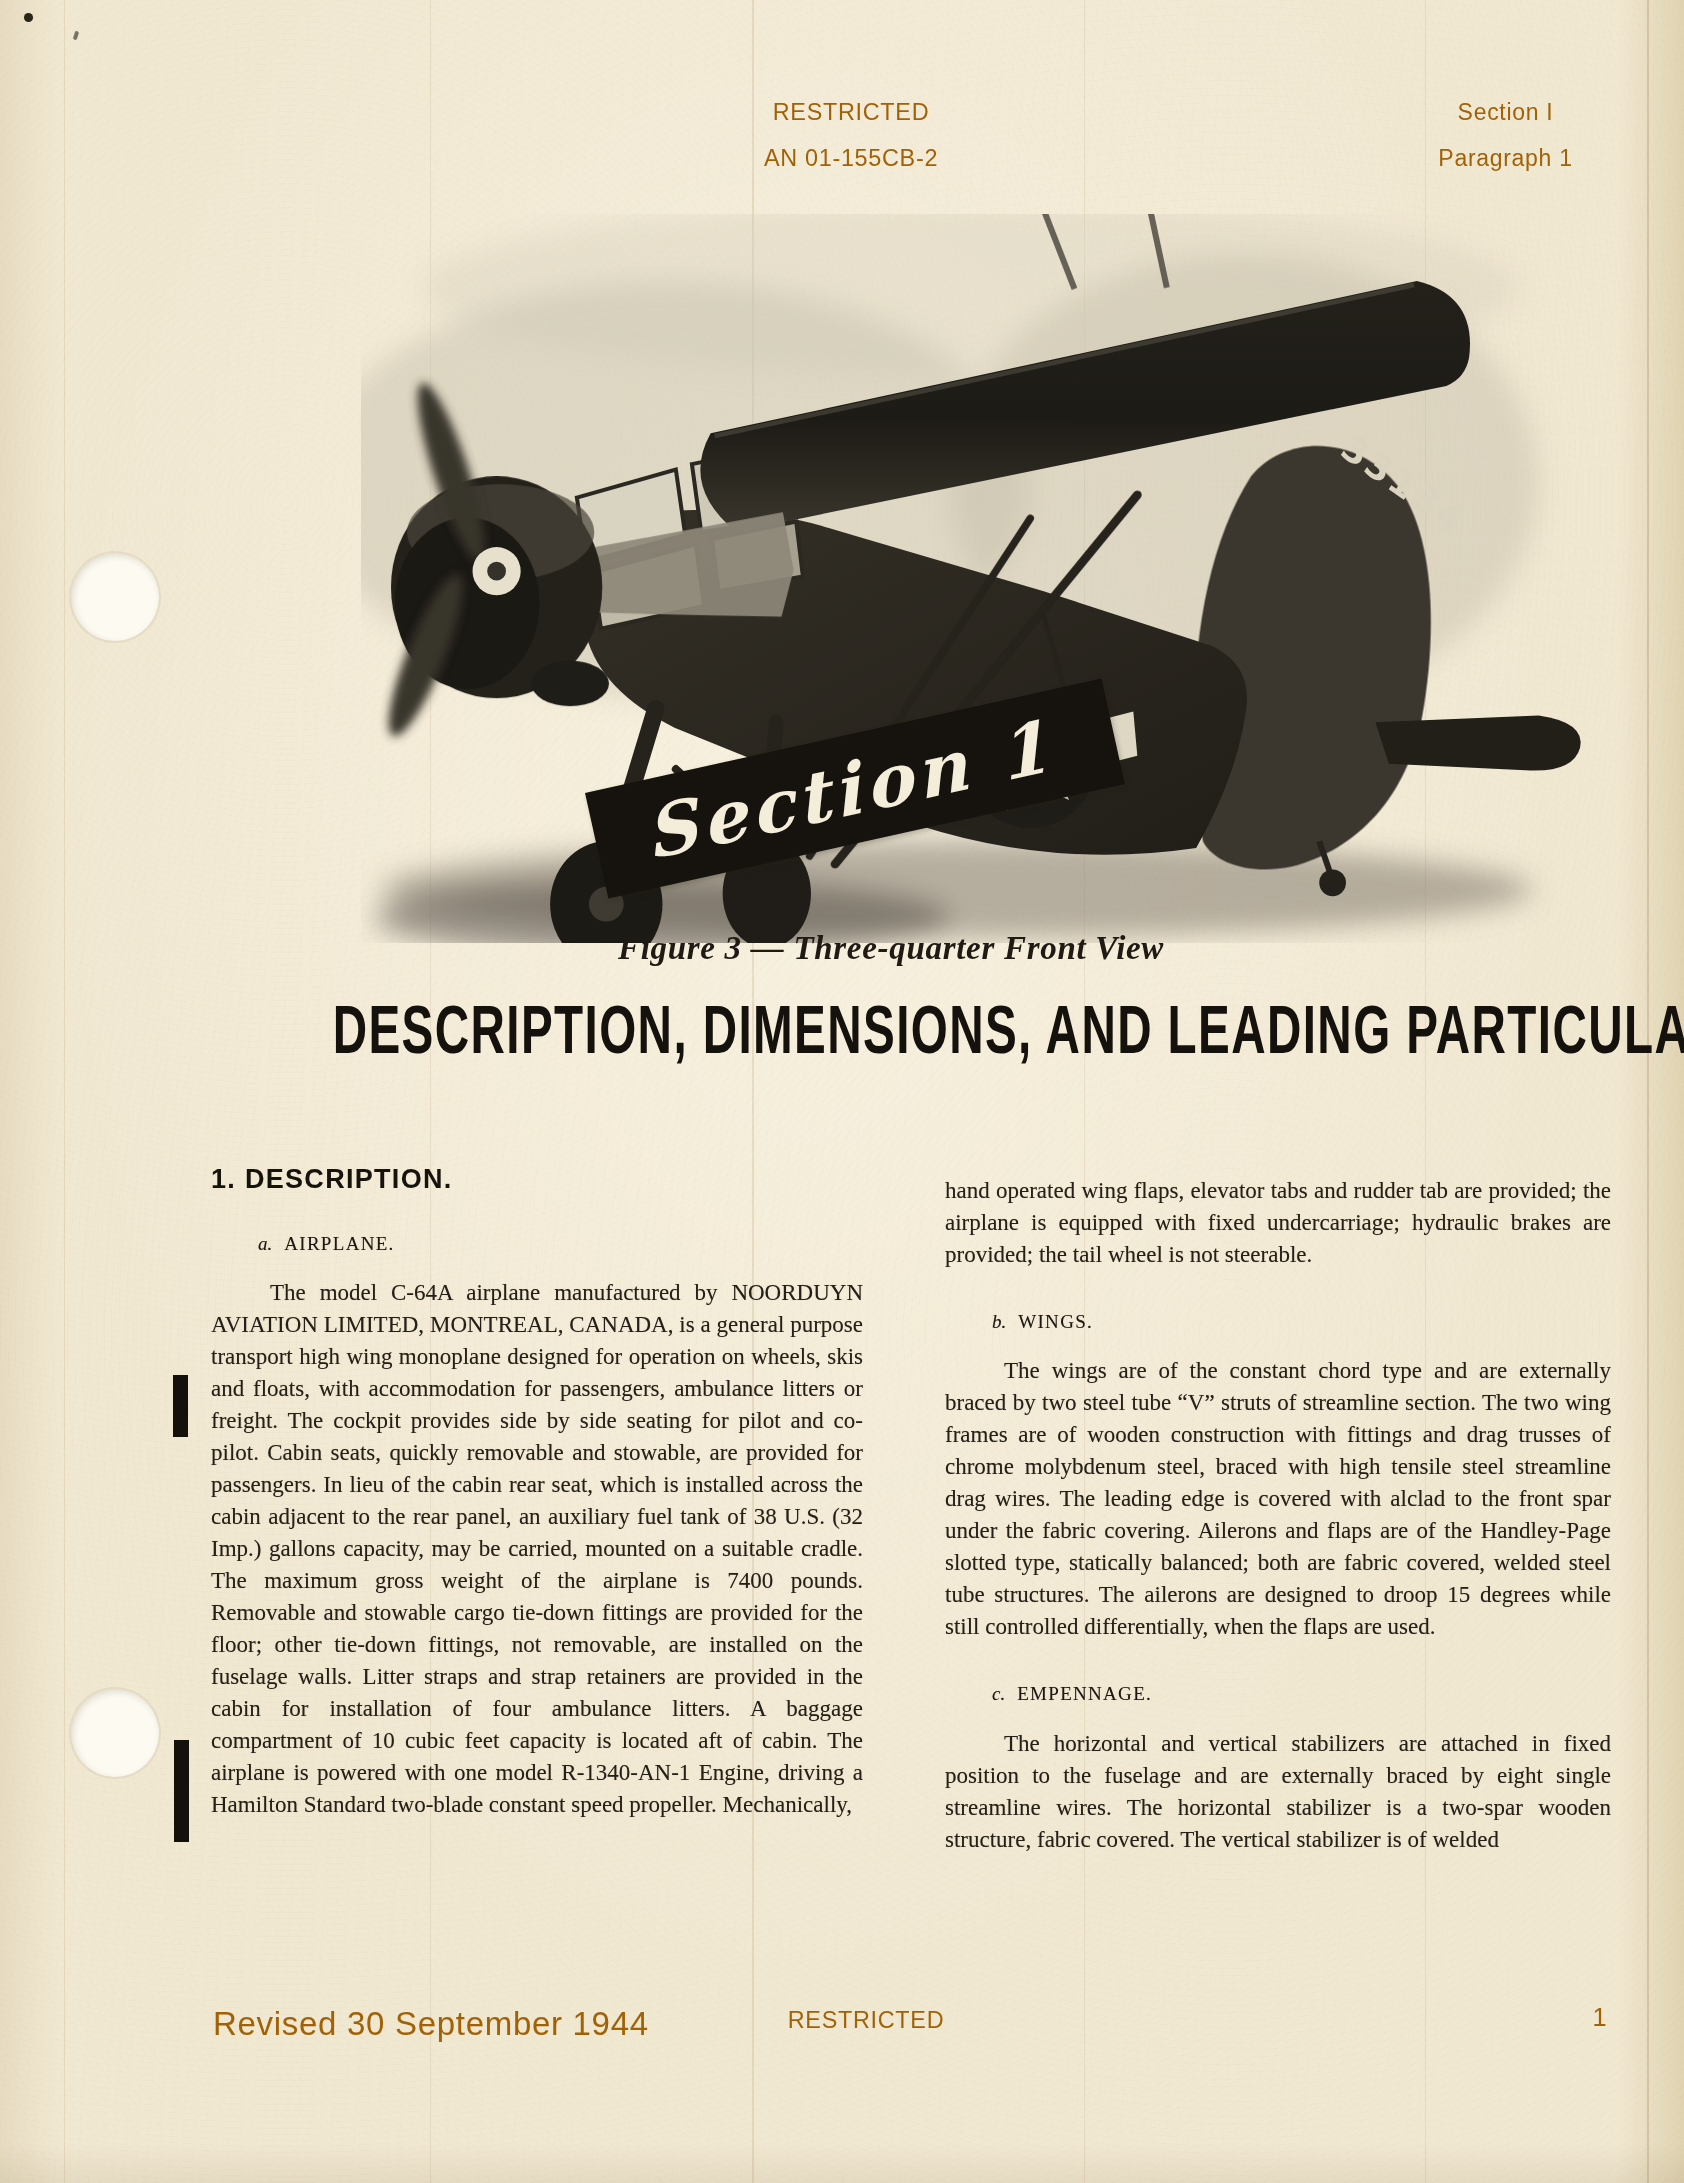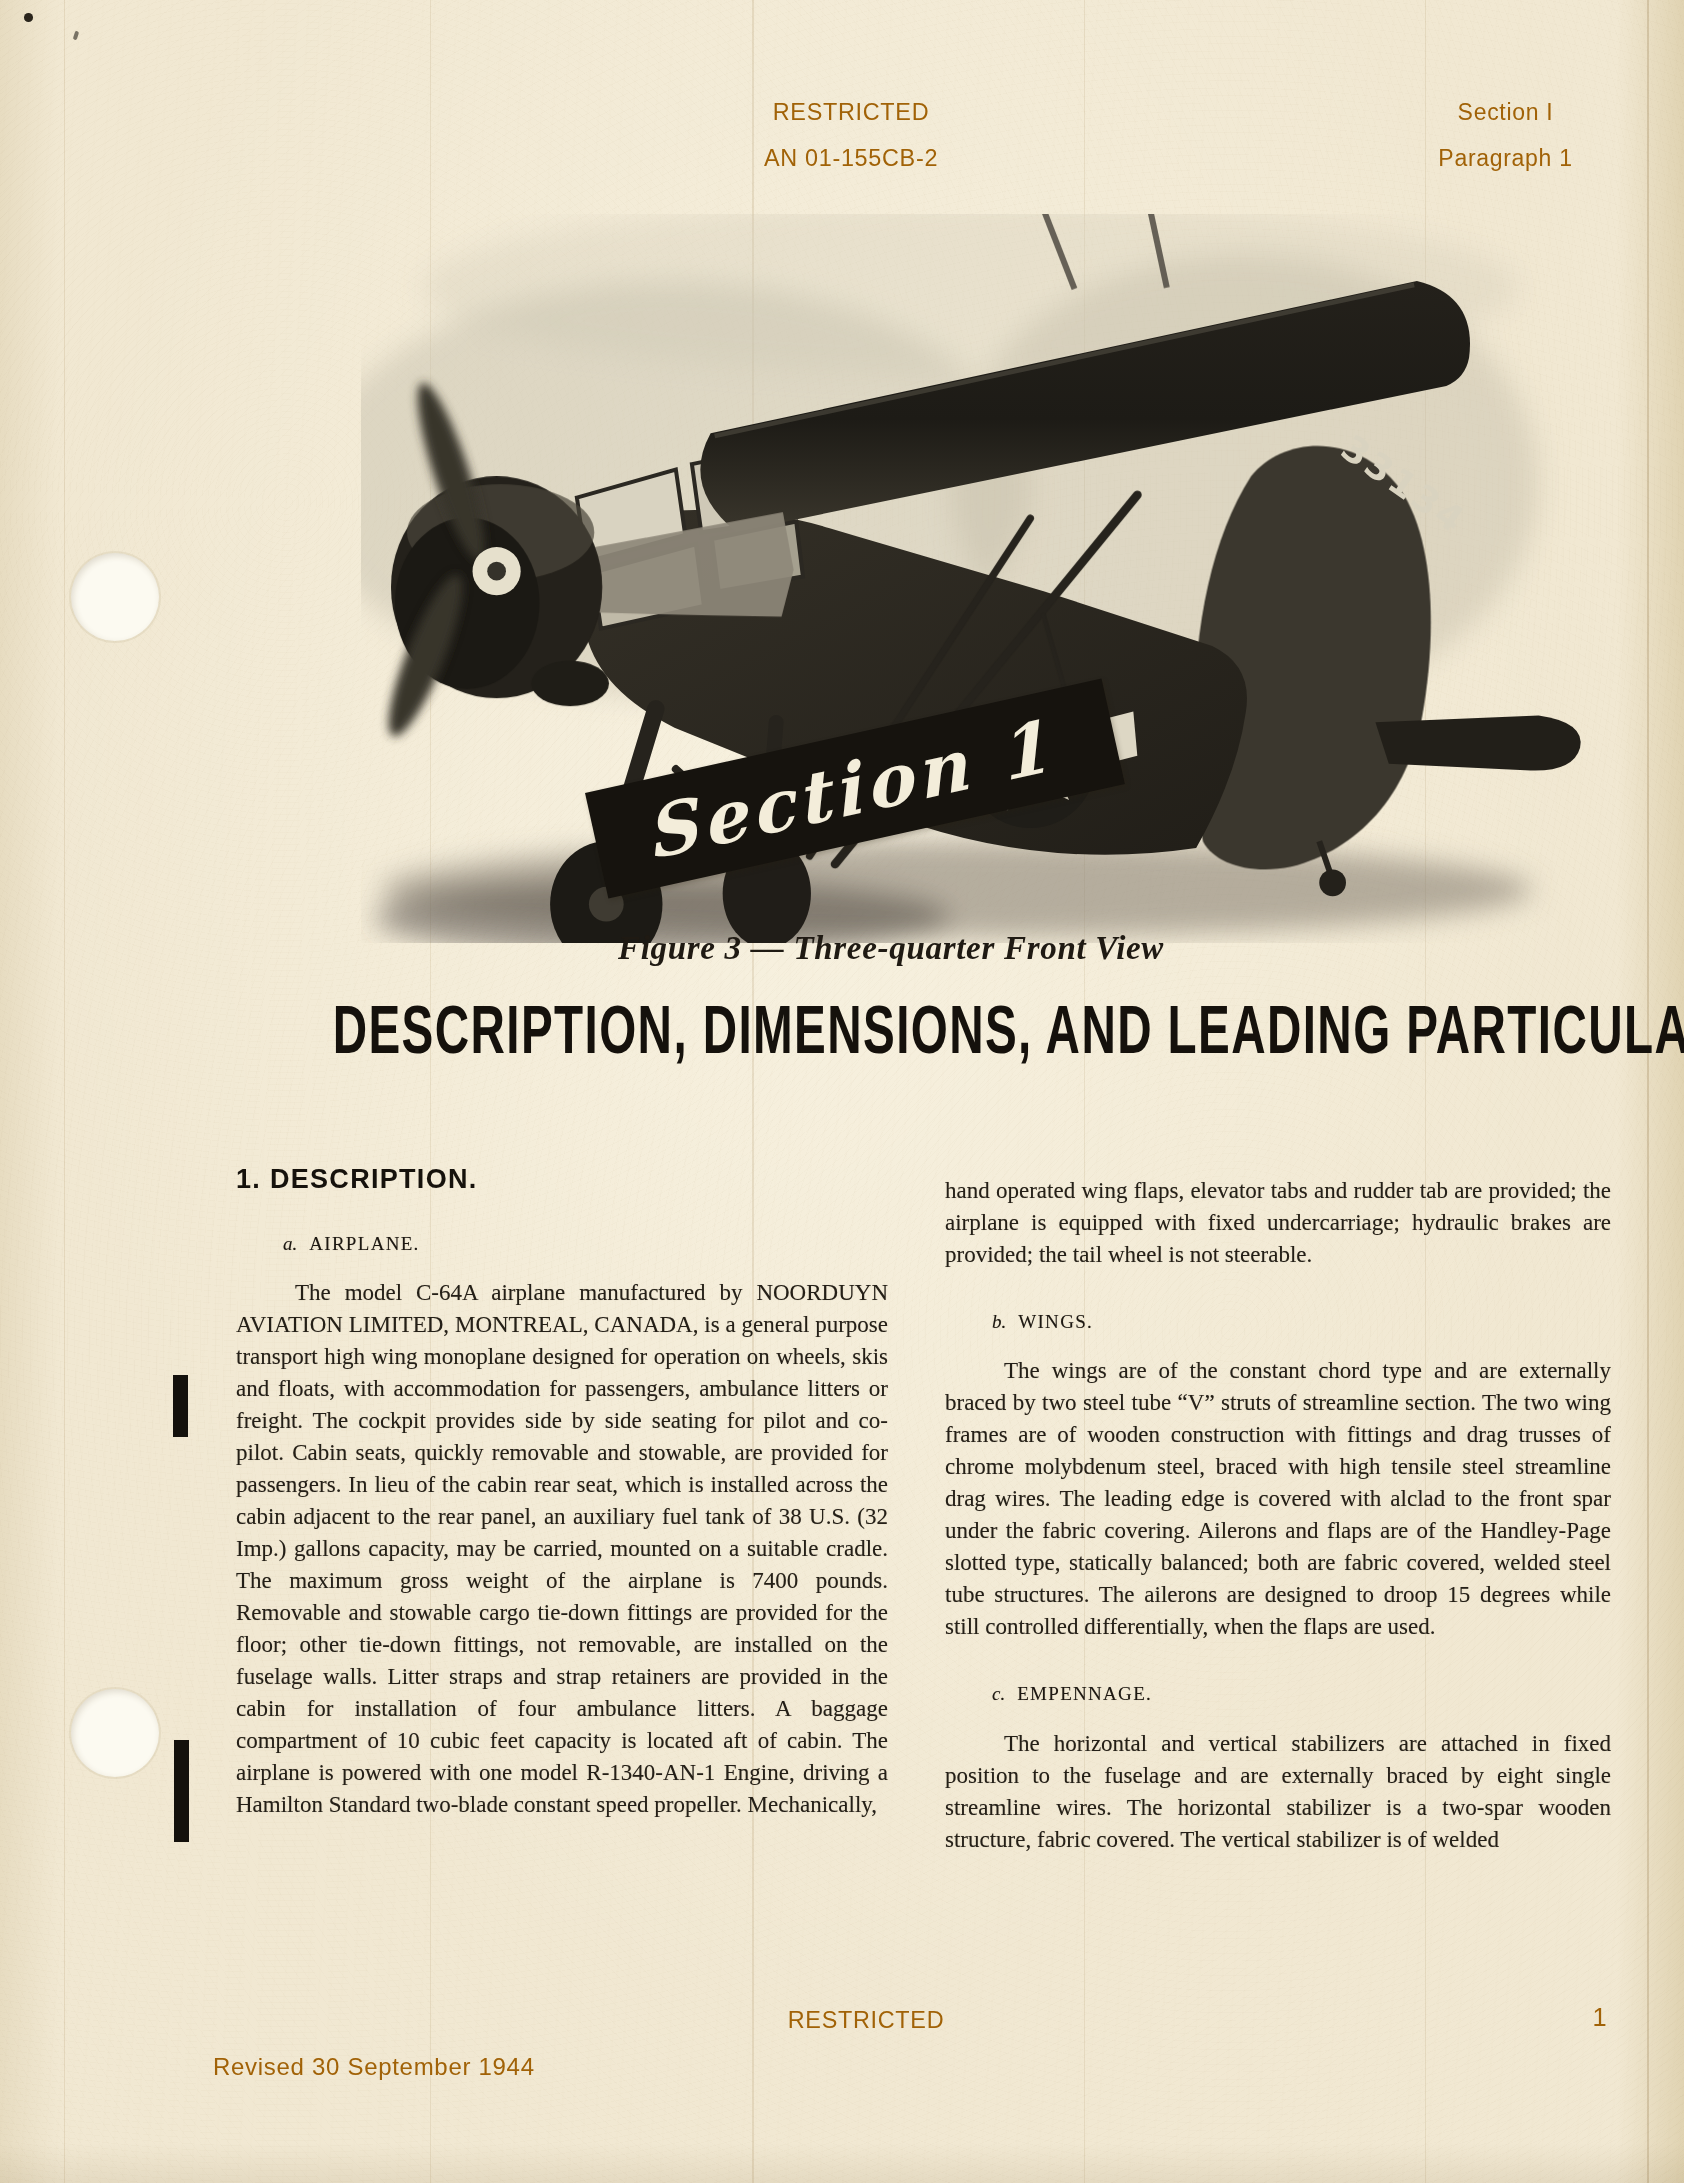--- a/index.html
+++ b/index.html
@@ -22,21 +22,21 @@
   .fold-line{position:absolute;top:0;bottom:0;pointer-events:none;}
   .bottom-shade{position:absolute;left:0;right:0;bottom:0;height:40px;
     background:linear-gradient(rgba(120,95,50,0), rgba(120,95,50,.10));pointer-events:none;}
   .punch{position:absolute;width:88px;height:88px;border-radius:50%;
     background:#fcfaf1;box-shadow:inset 2px 2.7px 6px rgba(90,70,40,.16), 0 0 0 2px rgba(140,115,70,.10);}
   .speck{position:absolute;background:#2a251c;border-radius:50%;}
   
   .sans{font-family:"Liberation Sans",sans-serif;font-weight:normal;color:#a16207;}
   .hdr-center{position:absolute;left:851px;transform:translateX(-50%);font-size:23.4px;letter-spacing:0.7px;white-space:nowrap;}
   .hdr-right{position:absolute;left:1395px;width:221px;text-align:center;font-size:23px;letter-spacing:0.7px;white-space:nowrap;}
-  .footer-left{position:absolute;left:213px;top:2005px;font-size:24px;letter-spacing:0.7px;margin-top:48px;}
+  .footer-left{position:absolute;left:213px;top:2005px;font-size:33px;letter-spacing:0.7px;}
   .footer-center{position:absolute;left:866px;top:2007px;transform:translateX(-50%);font-size:23.4px;letter-spacing:0.7px;}
   .footer-page{position:absolute;left:1576px;top:2003px;width:47px;text-align:center;font-size:25.4px;}
   
   .photo{position:absolute;left:361px;top:214px;width:1245px;height:729px;}
   
   .section-banner{
     position:absolute;left:585px;top:793px;width:529px;height:108px;
     background:#16130e;transform:rotate(-12.5deg);transform-origin:0 0;
     display:flex;align-items:center;justify-content:center;
     box-shadow:1.3px 2.7px 5.4px rgba(40,30,15,.25);
@@ -53,21 +53,21 @@
   }
   .main-title{position:absolute;left:27px;top:990px;width:1684px;text-align:center;}
   .main-title span{
     display:inline-block;font-family:"Liberation Sans",sans-serif;font-weight:bold;
     font-size:68px;letter-spacing:2px;color:#15110c;white-space:nowrap;
     transform:scaleX(.70);transform-origin:center;
   }
   
   .col{position:absolute;font-size:23px;line-height:32px;text-align:justify;color:#241f17;
        text-shadow:0 0 0.7px rgba(40,32,18,.35);}
-  .col-left{left:211px;top:1163px;width:652px;margin-left:25px;}
+  .col-left{left:211px;top:1163px;width:652px;}
   .col-right{left:945px;top:1175px;width:666px;}
   .h-num{font-family:"Liberation Sans",sans-serif;font-weight:bold;font-size:27px;
          letter-spacing:1.3px;color:#16120c;text-shadow:none;}
   .h-sub{margin-top:33px;padding-left:47px;font-size:19px;letter-spacing:1.3px;color:#1d1812;}
   .h-sub .ltr{font-style:italic;letter-spacing:0;margin-right:12px;}
   .col p{margin:0;}
   .p-indent{margin-top:17.4px !important;text-indent:59px;}
   .p-flush{text-indent:0;}
   .h-sub.mt{margin-top:35px;}
   .rev-bar{position:absolute;width:15.4px;background:#14110c;}

